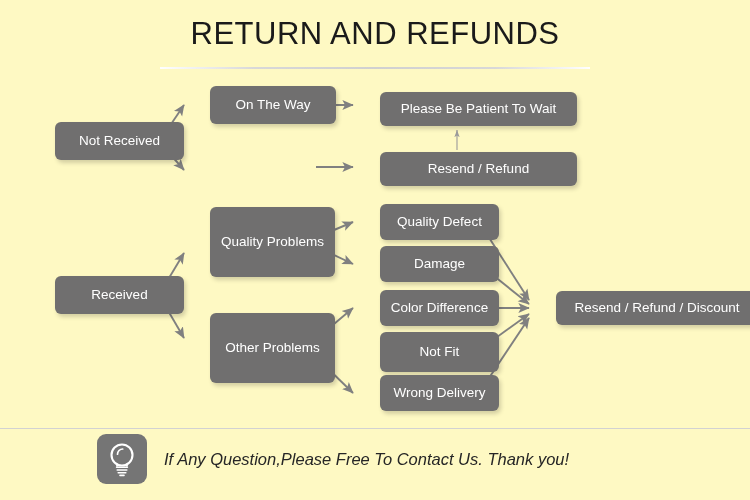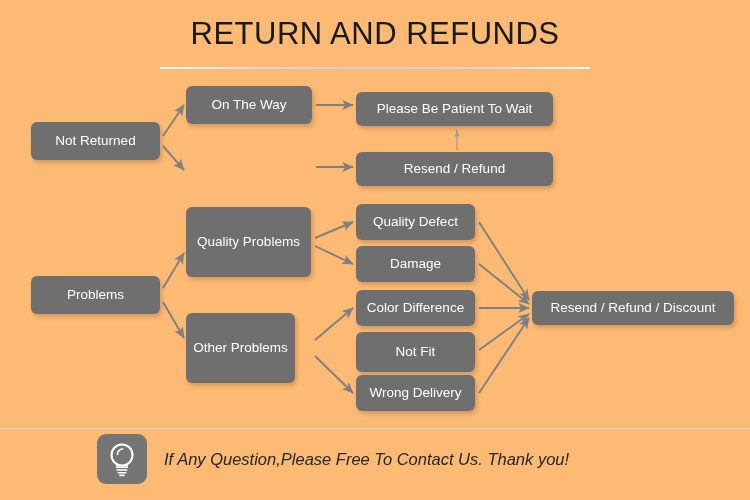--- a/index.html
+++ b/index.html
@@ -11,21 +11,21 @@
     width: 750px;
     height: 500px;
     overflow: hidden;
     font-family: "Liberation Sans", sans-serif;
     position: relative;
   }
   #page {
     position: relative;
     width: 750px;
     height: 500px;
-    background: #fdba74;
+    background: #fef9c3;
   }
 
   
   .title {
     position: absolute;
     left: 0;
     top: 16px;
     width: 750px;
     text-align: center;
     font-size: 31px;
@@ -53,20 +53,21 @@
     align-items: center;
     justify-content: center;
     text-align: center;
     font-size: 13.5px;
     line-height: 1.2;
     box-shadow: 2px 3px 4px rgba(0,0,0,0.17);
     box-sizing: border-box;
     padding: 0 6px;
     font-family: "Liberation Sans", sans-serif;
     user-select: none;
+    margin-left: 24px;
   }
 
   
   #arrows {
     position: absolute;
     left: 0; top: 0;
     width: 750px; height: 500px;
     pointer-events: none;
   }
 
@@ -143,27 +144,27 @@
       <line x1="479" y1="264" x2="529" y2="304"></line>
       <line x1="479" y1="308" x2="529" y2="308"></line>
       <line x1="479" y1="350" x2="529" y2="314"></line>
       <line x1="479" y1="393" x2="529" y2="318"></line>
     </g>
     <g stroke="#9a9a9a" stroke-width="1.1" fill="none" marker-end="url(#ah-thin)">
       <line x1="457" y1="150" x2="457" y2="130"></line>
     </g>
   </svg>
 
-  <div class="node" style="left:31px;  top:122px; width:129px; height:38px;">Not Returned</div>
+  <div class="node" style="left:31px;  top:122px; width:129px; height:38px;">Not Received</div>
   <div class="node" style="left:186px; top:86px;  width:126px; height:38px;">On The Way</div>
   <div class="node" style="left:356px; top:92px;  width:197px; height:34px;">Please Be Patient To Wait</div>
   <div class="node" style="left:356px; top:152px; width:197px; height:34px;">Resend / Refund</div>
-  <div class="node" style="left:31px;  top:276px; width:129px; height:38px;">Problems</div>
+  <div class="node" style="left:31px;  top:276px; width:129px; height:38px;">Received</div>
   <div class="node" style="left:186px; top:207px; width:125px; height:70px;">Quality Problems</div>
-  <div class="node" style="left:186px; top:313px; width:109px; height:70px;">Other Problems</div>
+  <div class="node" style="left:186px; top:313px; width:125px; height:70px;">Other Problems</div>
   <div class="node" style="left:356px; top:204px; width:119px; height:36px;">Quality Defect</div>
   <div class="node" style="left:356px; top:246px; width:119px; height:36px;">Damage</div>
   <div class="node" style="left:356px; top:290px; width:119px; height:36px;">Color Difference</div>
   <div class="node" style="left:356px; top:332px; width:119px; height:40px;">Not Fit</div>
   <div class="node" style="left:356px; top:375px; width:119px; height:36px;">Wrong Delivery</div>
   <div class="node" style="left:532px; top:291px; width:202px; height:34px;">Resend / Refund / Discount</div>
 
   <div class="footer-rule"></div>
   <div class="footer">
     <div class="bulb-box">

